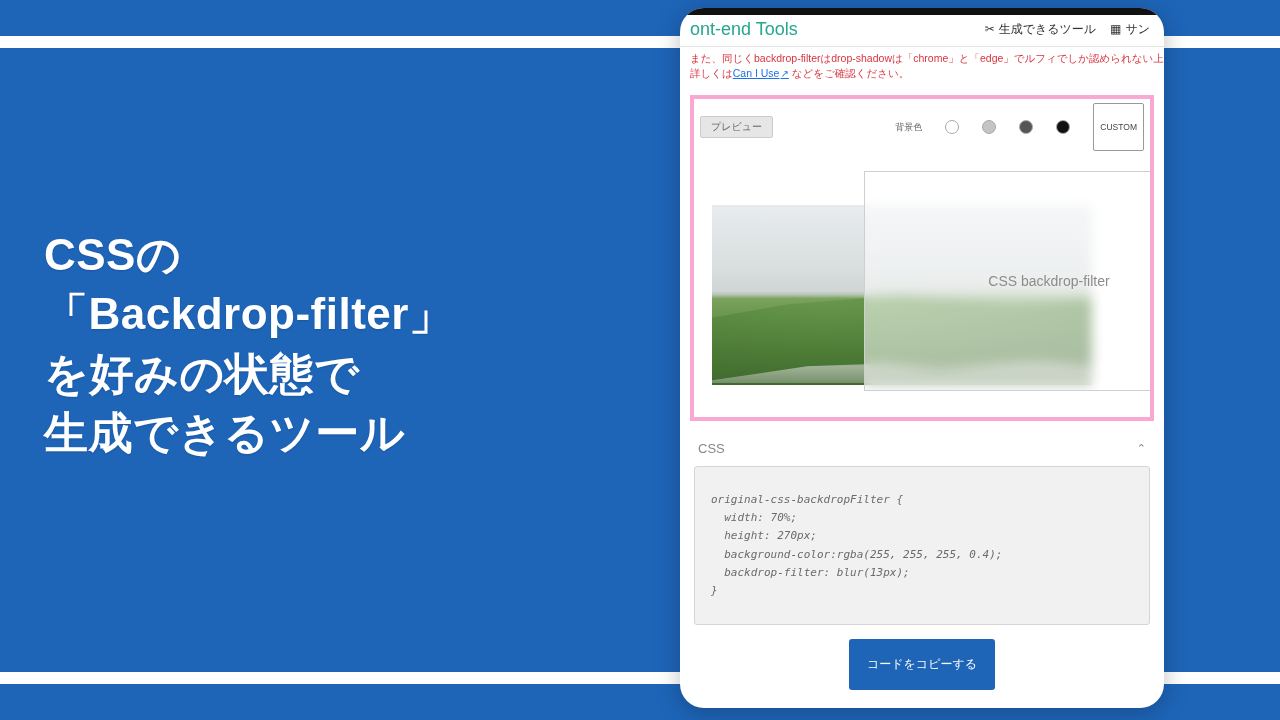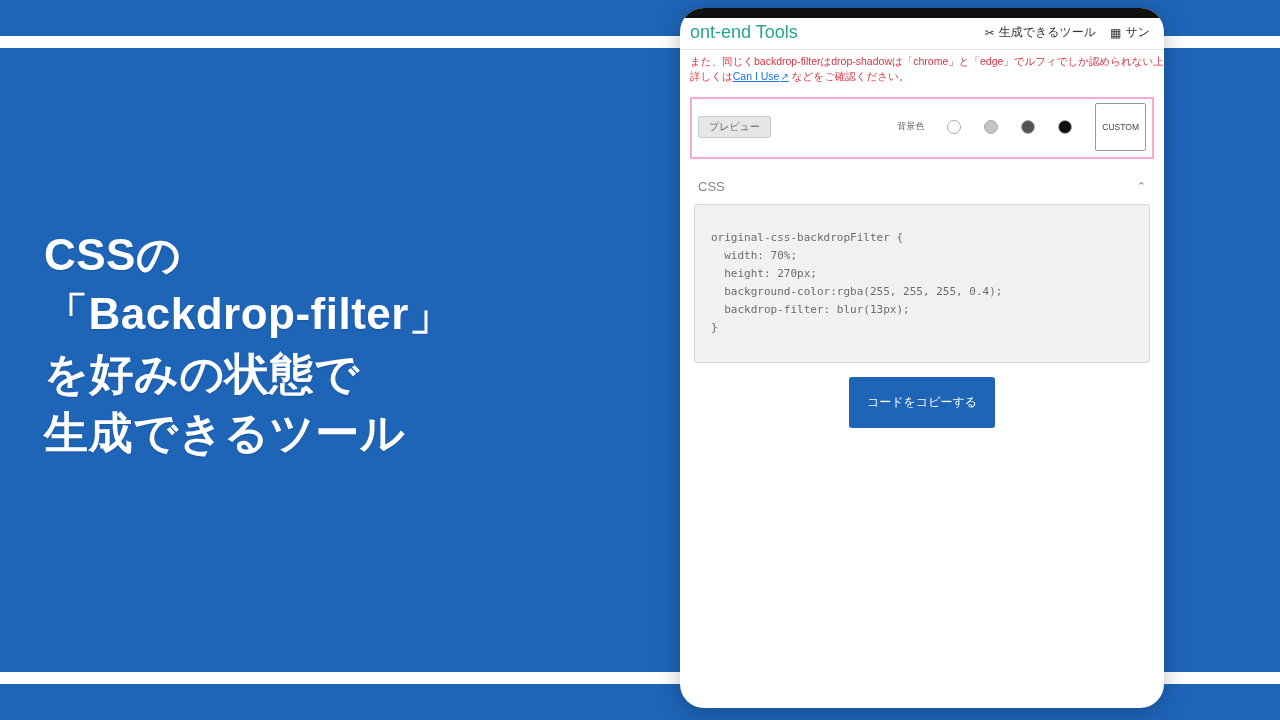--- a/index.html
+++ b/index.html
@@ -78,22 +78,22 @@
   padding: 4px 10px 8px;
   font-size: 10.5px;
   color: #d9333f;
   line-height: 1.45;
   white-space: nowrap;
   overflow: hidden;
 }
 .link-blue { color: #1a73e8; text-decoration: underline; }
 .ext-icon { font-size: 10px; margin-left: 1px; }
 .preview-section {
-  margin: 4px 10px 0;
-  border: 2px solid #f9a8d4;
+  margin: 16px 10px 0;
+  border: 4px solid #f9a8d4;
   display: flex;
   flex-direction: column;
 }
 .preview-header {
   display: flex;
   align-items: center;
   justify-content: space-between;
   padding: 4px 6px 6px;
 }
 .preview-tab {
@@ -188,20 +188,21 @@
 .code-box {
   background: #f1f1f1;
   border: 1px solid #d5d5d5;
   border-radius: 3px;
   padding: 24px 16px;
   font-family: "Consolas", "Menlo", monospace;
   font-size: 11px;
   color: #6b6b6b;
   line-height: 1.65;
   white-space: pre;
+  font-style: italic;
 }
 .copy-row {
   display: flex;
   justify-content: center;
   padding: 14px 0 18px;
 }
 .copy-btn {
   background: #1e65b8;
   color: #fff;
   border: none;
@@ -252,20 +253,30 @@
       <div class="preview-tab">プレビュー</div>
       <div class="bg-controls">
         <span>背景色</span>
         <span class="swatch sw-white"></span>
         <span class="swatch sw-light"></span>
         <span class="swatch sw-dark"></span>
         <span class="swatch sw-black"></span>
         <span class="custom-btn">CUSTOM</span>
       </div>
     </div>
+    <div class="preview-canvas">
+      <div class="landscape">
+        <div class="sky"></div>
+        <div class="hill"></div>
+        <div class="road"></div>
+      </div>
+      <div class="overlay-box">
+        <span>CSS backdrop-filter</span>
+      </div>
+    </div>
   </div>
 
   <div class="css-section">
     <div class="css-head">
       <span>CSS</span>
       <span class="chev">⌃</span>
     </div>
     <pre class="code-box">original-css-backdropFilter {
   width: 70%;
   height: 270px;

